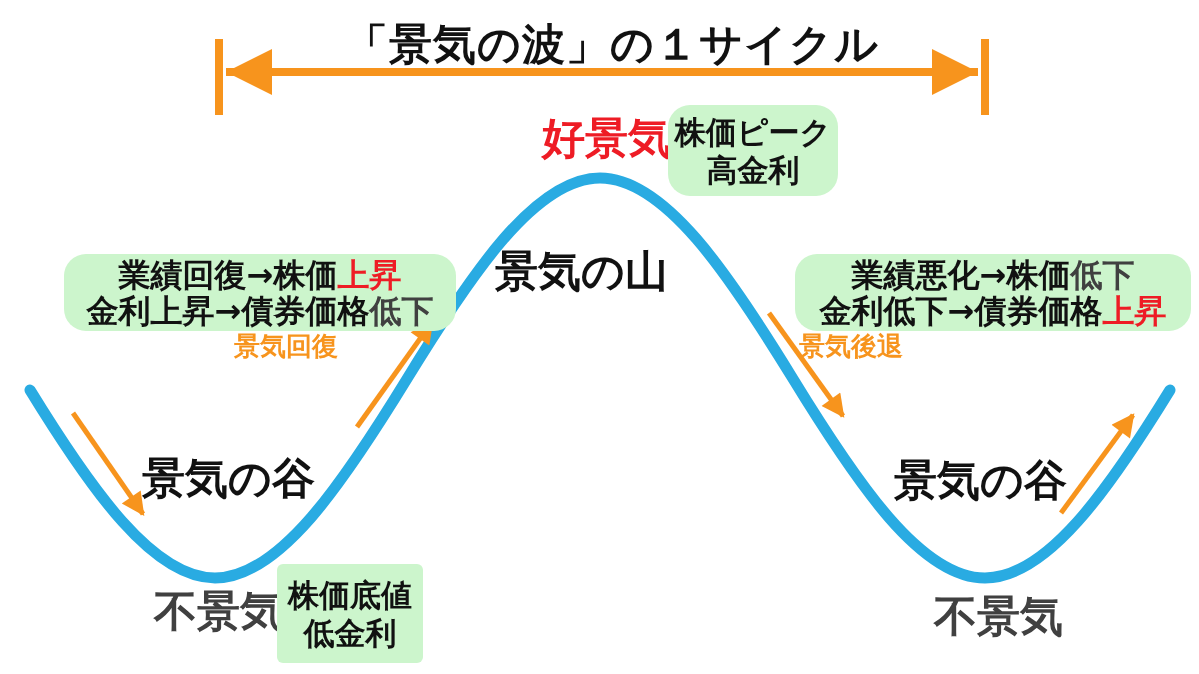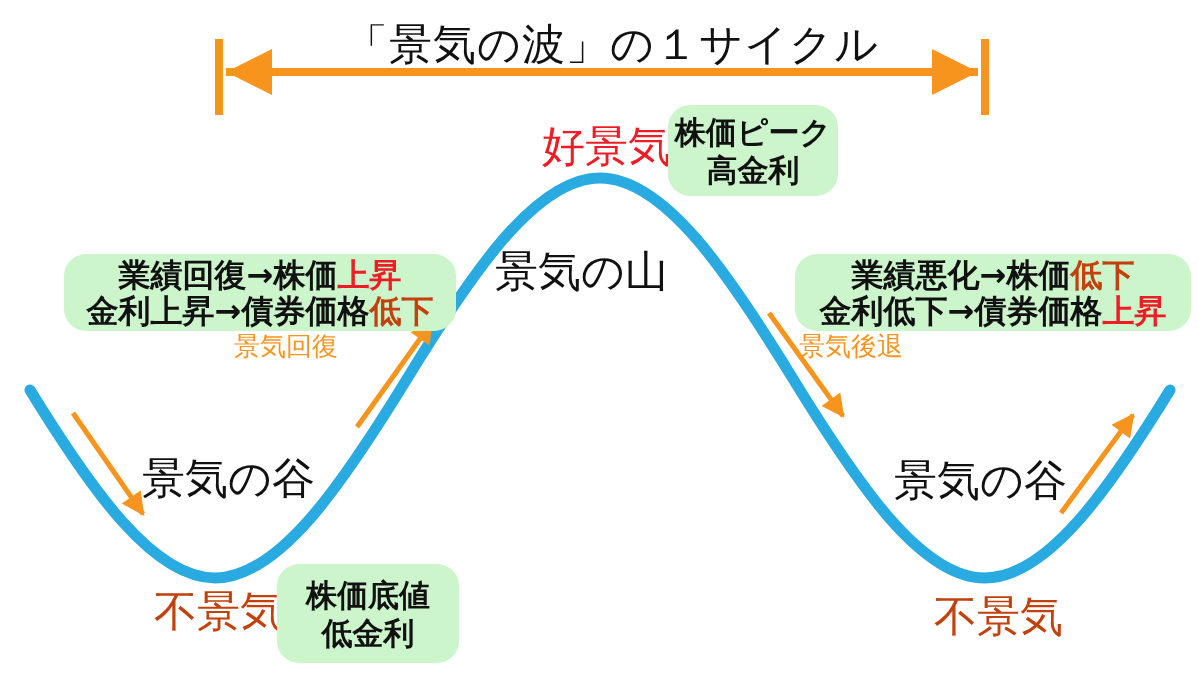--- a/index.html
+++ b/index.html
@@ -1,24 +1,24 @@
 <!DOCTYPE html>
 <html><head>
 <meta charset="utf-8">
 <style>
   html,body{margin:0;padding:0;background:#fff;}
   #canvas{
     position:relative;width:1199px;height:674px;background:#ffffff;
     overflow:hidden;font-family:"DejaVu Sans",sans-serif;
   }
-  .t{position:absolute;font-weight:normal;white-space:nowrap;color:#111;}
+  .t{position:absolute;font-weight:bold;white-space:nowrap;color:#111;}
   .title{font-size:43px;letter-spacing:1px;}
   .big{font-size:43px;}
   .red{color:#ee1c25;}
-  .blue{color:#c2410c;}
+  .blue{color:#404040;}
   .orange{color:#f7941d;}
   .phase{font-size:26px;}
   .gbox{
     position:absolute;background:#ccf5cc;border-radius:22px;
     display:flex;flex-direction:column;align-items:center;justify-content:center;
     font-weight:bold;color:#111;font-size:31px;line-height:38px;text-align:center;margin-top:8px;
   }
   .gbox.wide{font-size:32px;line-height:36px;}
   svg{position:absolute;left:0;top:0;}
 </style>
@@ -51,21 +51,21 @@
     </g>
 
     <line x1="73" y1="413" x2="143" y2="514" stroke="#f7941d" stroke-width="5" marker-end="url(#headSmall)"></line>
     <line x1="357" y1="427" x2="432" y2="322" stroke="#f7941d" stroke-width="5" marker-end="url(#headSmall)"></line>
     <line x1="769" y1="313" x2="843" y2="416" stroke="#f7941d" stroke-width="5" marker-end="url(#headSmall)"></line>
     <line x1="1061" y1="513" x2="1133" y2="415" stroke="#f7941d" stroke-width="5" marker-end="url(#headSmall)"></line>
   </svg>
 
   <div class="t title" style="left:345px;top:16px;">「景気の波」の１サイクル</div>
 
-  <div class="t big red" style="left:542px;top:118px;">好景気</div>
+  <div class="t big red" style="left:542px;top:110px;">好景気</div>
 
   <div class="gbox" style="left:668px;top:97px;width:170px;height:91px;">
     <div>株価ピーク</div>
     <div>高金利</div>
   </div>
 
   <div class="t big" style="left:495px;top:243px;">景気の山</div>
 
   <div class="gbox wide" style="left:64px;top:246px;width:392px;height:77px;">
     <div>
@@ -88,18 +88,18 @@
   </div>
 
   <div class="t phase orange" style="left:799px;top:329px;">景気後退</div>
 
   <div class="t big" style="left:142px;top:450px;">景気の谷</div>
   <div class="t big" style="left:894px;top:452px;">景気の谷</div>
 
   <div class="t big blue" style="left:154px;top:583px;">不景気</div>
   <div class="t big blue" style="left:934px;top:588px;">不景気</div>
 
-  <div class="gbox" style="left:277px;top:556px;width:182px;height:99px;">
+  <div class="gbox" style="left:277px;top:556px;width:146px;height:99px;border-radius:6px;">
     <div>株価底値</div>
     <div>低金利</div>
   </div>
 
 </div>
 
 </body></html>

